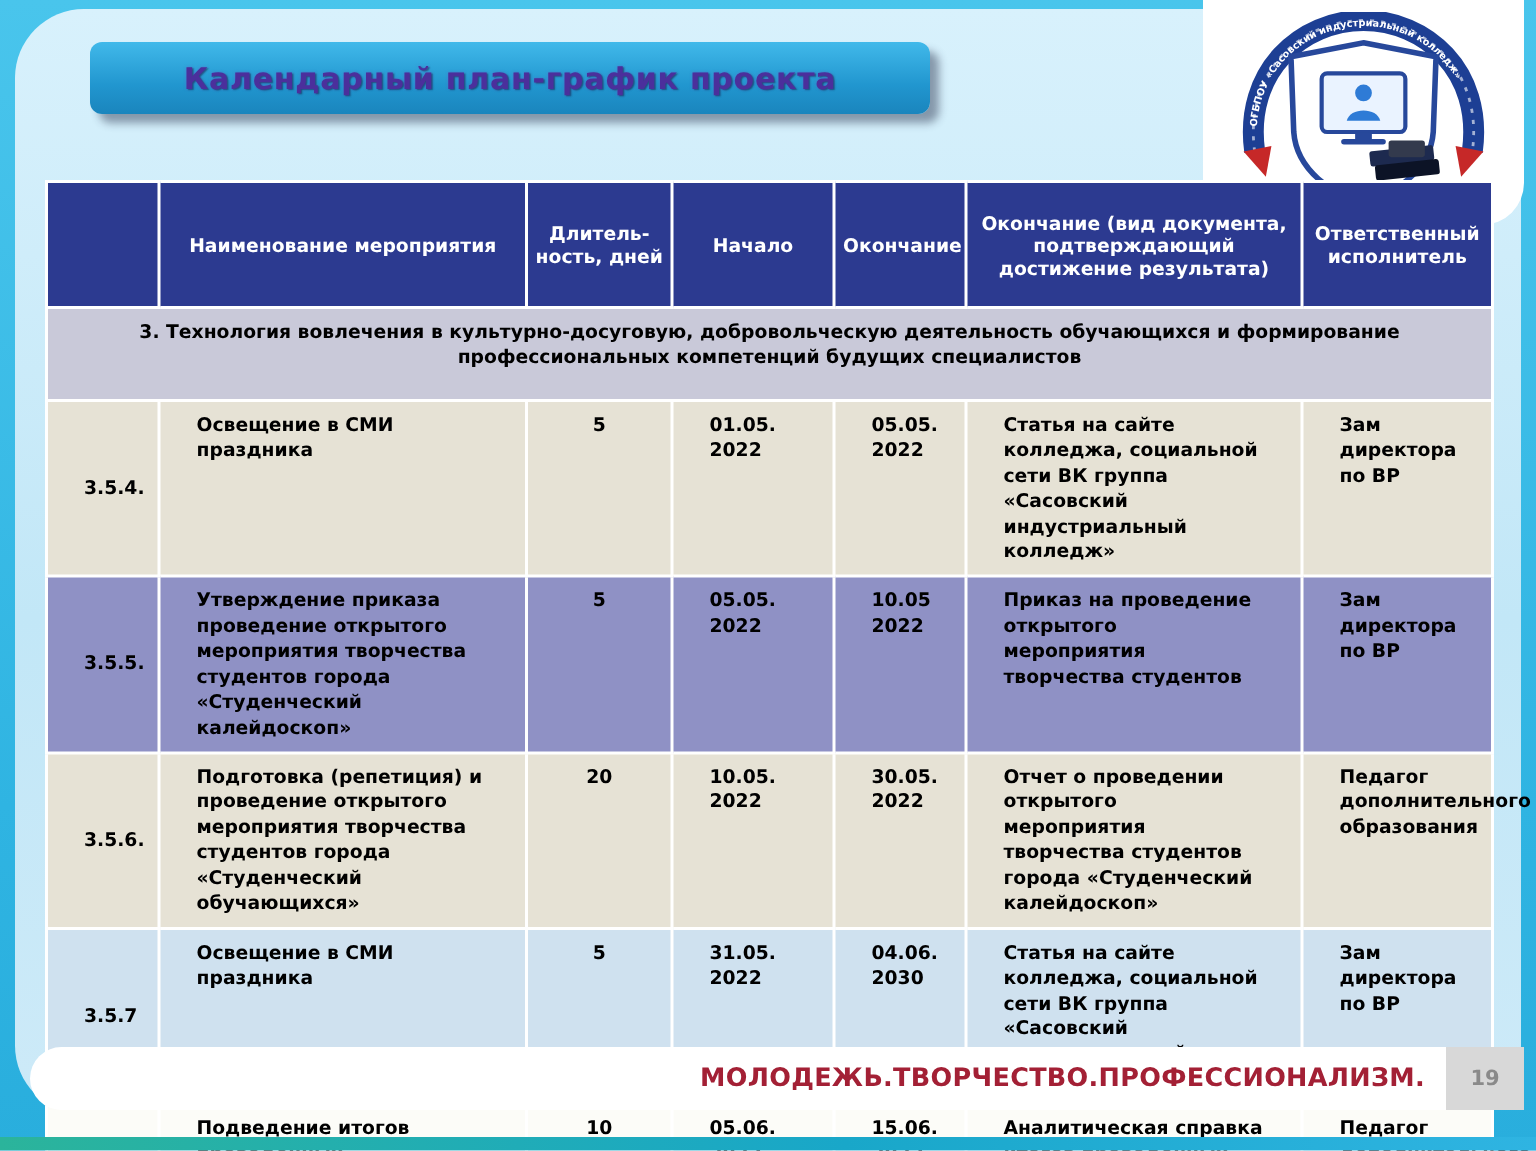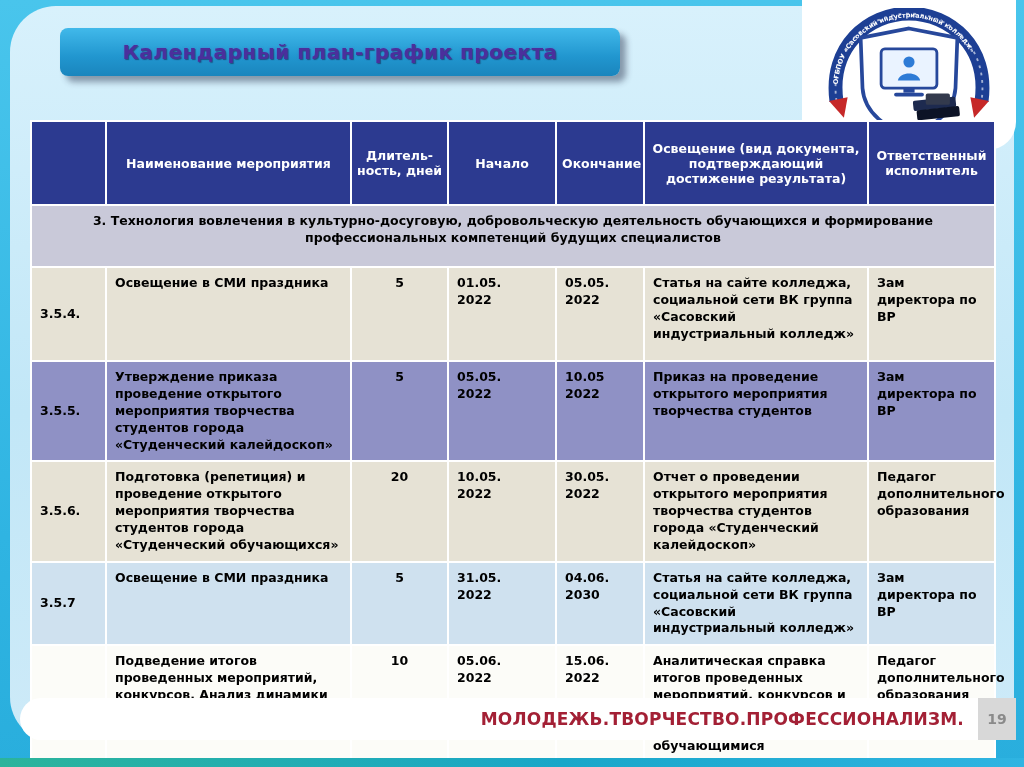--- a/index.html
+++ b/index.html
@@ -46,35 +46,35 @@
   tbody tr:nth-child(1) { height:62px; }
   tbody tr:nth-child(2) { height:94px; }
   tbody tr:nth-child(3) { height:86px; }
   tbody tr:nth-child(4) { height:96px; }
   tbody tr:nth-child(5) { height:74px; }
   tbody tr:nth-child(6) { height:96px; }
   tr.row-beige  td { background:#e6e2d5; }
   tr.row-purple td { background:#8f91c5; }
   tr.row-blue   td { background:#cfe1ef; }
   tr.row-white  td { background:#fcfcf8; }
-  table.schedule tbody td { padding:7px 8px; vertical-align:top; line-height:1.35; }
+  table.schedule tbody td { padding:7px 24px; vertical-align:top; line-height:1.35; }
   td.cell-num  { vertical-align:middle !important; }
   td.cell-dur  { text-align:center; }
   td.cell-date { text-align:left; white-space:pre-line; }
   .footer-strip {
     position:absolute; left:20px; right:8px; bottom:27px; height:42px;
     background:#ffffff; border-radius:21px 0 0 21px;
     display:flex; align-items:center;
   }
   .slogan {
     margin-left:auto; margin-right:14px;
     color:#a32035; font-weight:bold; font-size:17px; letter-spacing:0.2px;
   }
   .page-num {
-    width:38px; align-self:stretch; background:#d8d8d8; color:#8a8a8a;
+    width:52px; align-self:stretch; background:#d8d8d8; color:#8a8a8a;
     font-weight:bold; font-size:14px;
     display:flex; align-items:center; justify-content:center;
   }
   .bottom-band {
     position:absolute; left:0; right:0; bottom:0; height:9px;
     background: linear-gradient(90deg,#2bb49b 0%,#19a7c9 55%,#2fb4e2 100%);
   }
 </style>
 </head>
 <body>
@@ -126,21 +126,21 @@
       <col style="width:127px">
     </colgroup>
     <thead>
       <tr id="header-row">
           <th></th>
           <th>Наименование мероприятия</th>
           <th>Длитель-
 ность, дней</th>
           <th>Начало</th>
           <th>Окончание</th>
-          <th>Освещение (вид документа, подтверждающий достижение результата)</th>
+          <th>Окончание (вид документа, подтверждающий достижение результата)</th>
           <th>Ответственный исполнитель</th>
         </tr>
     </thead>
     <tbody id="table-body">
         <tr>
           <td colspan="7" class="section-row">3. Технология вовлечения в культурно-досуговую,  добровольческую деятельность обучающихся и формирование профессиональных компетенций будущих специалистов</td>
         </tr>
         <tr class="row-beige">
           <td class="cell-num">3.5.4.</td>
           <td class="cell-name">Освещение в СМИ праздника</td>

